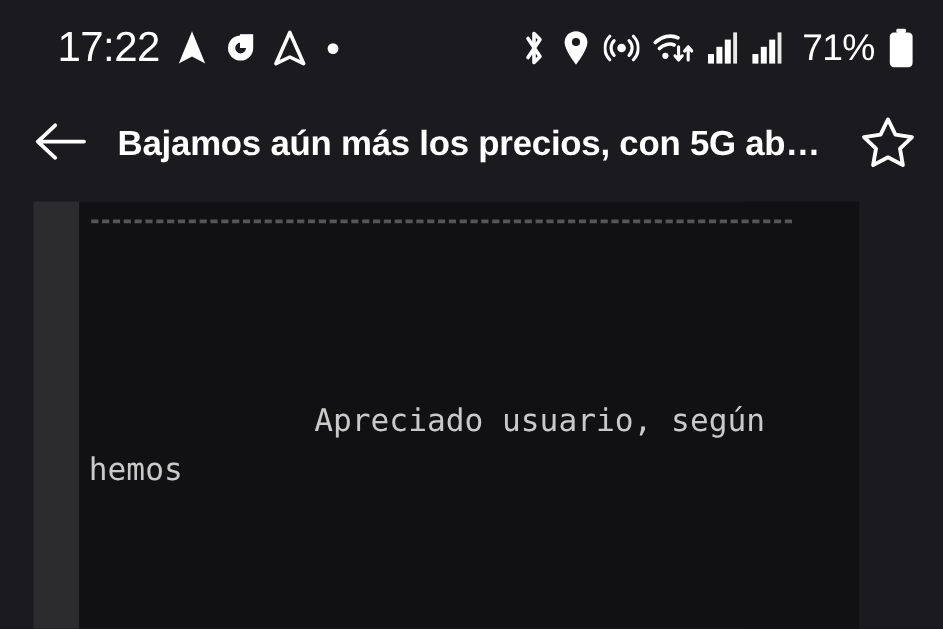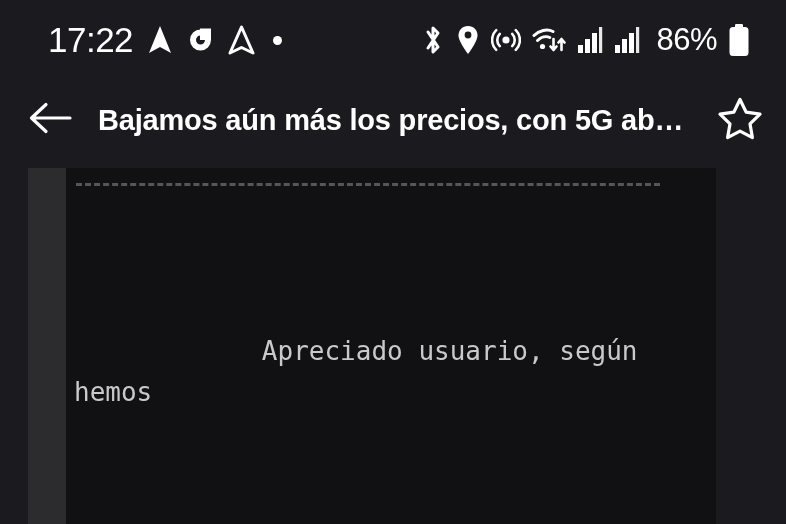--- a/index.html
+++ b/index.html
@@ -8,21 +8,21 @@
     background:#1b1b1f;
     font-family:"Liberation Sans", sans-serif;
     overflow:hidden;
   }
   .phone{ position:relative; width:786px; height:524px; background:#1b1b1f; }
 
   
   .statusbar{
     position:absolute; left:0; top:0; width:786px; height:80px;
     display:flex; align-items:center; justify-content:space-between;
-    padding:0 36px 0 48px;
+    padding:0 24px 0 48px;
   }
   .sb-left{ display:flex; align-items:center; gap:14px; }
   .sb-right{ display:flex; align-items:center; gap:11px; }
   .clock{
     color:#ffffff; font-size:35px; font-weight:400; letter-spacing:-0.5px;
     font-family:"Liberation Sans", sans-serif;
   }
   .battery-pct{
     color:#ffffff; font-size:31px; font-weight:500; letter-spacing:-0.5px;
     margin-left:5px;
@@ -156,21 +156,21 @@
 
       <span class="ic">
         <svg width="26" height="28" viewBox="0 0 26 28">
           <rect x="1" y="19" width="5" height="8" fill="#ffffff"></rect>
           <rect x="8" y="13" width="5" height="14" fill="#ffffff"></rect>
           <rect x="15" y="7" width="5" height="20" fill="#ffffff"></rect>
           <rect x="22" y="1" width="3.2" height="26" fill="#ffffff" opacity="0.9"></rect>
         </svg>
       </span>
 
-      <span class="battery-pct">86%</span>
+      <span class="battery-pct">71%</span>
 
       <span class="ic">
         <svg width="22" height="34" viewBox="0 0 22 34">
           <rect x="7" y="1" width="8" height="3.5" rx="1.2" fill="#ffffff"></rect>
           <rect x="1.5" y="4" width="19" height="29" rx="3.5" fill="#ffffff"></rect>
         </svg>
       </span>
     </div>
   </div>
 

